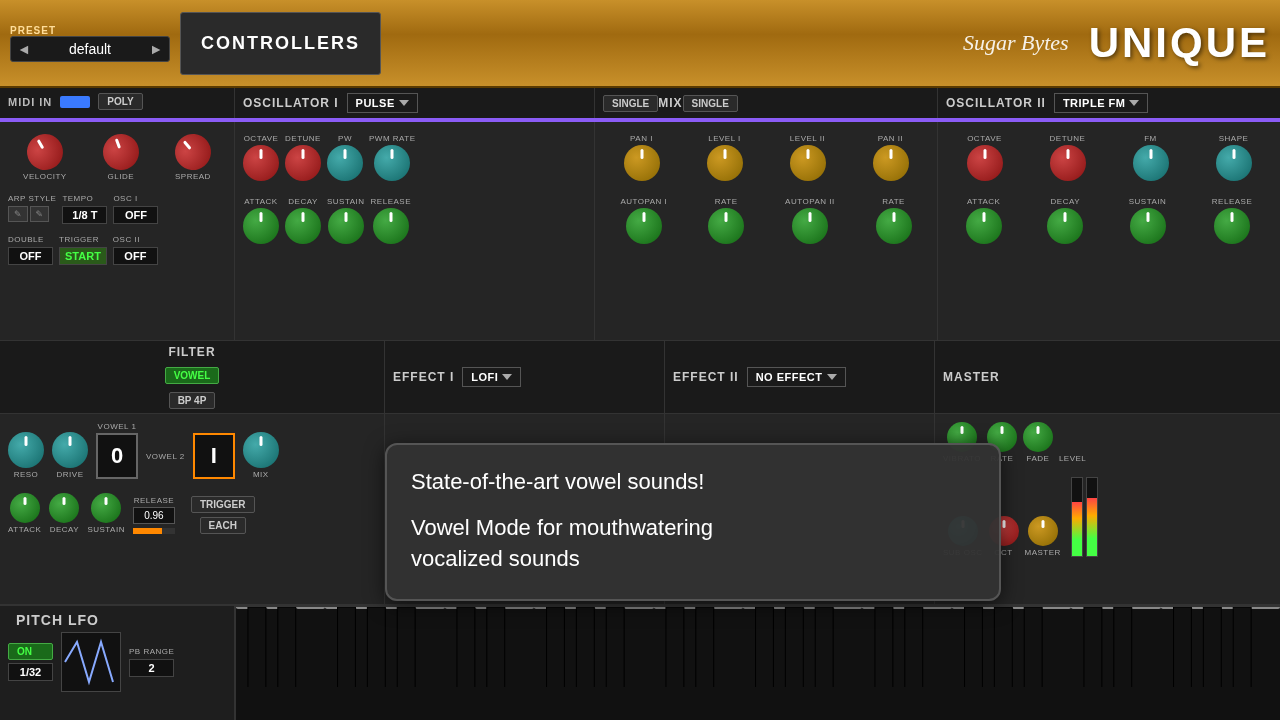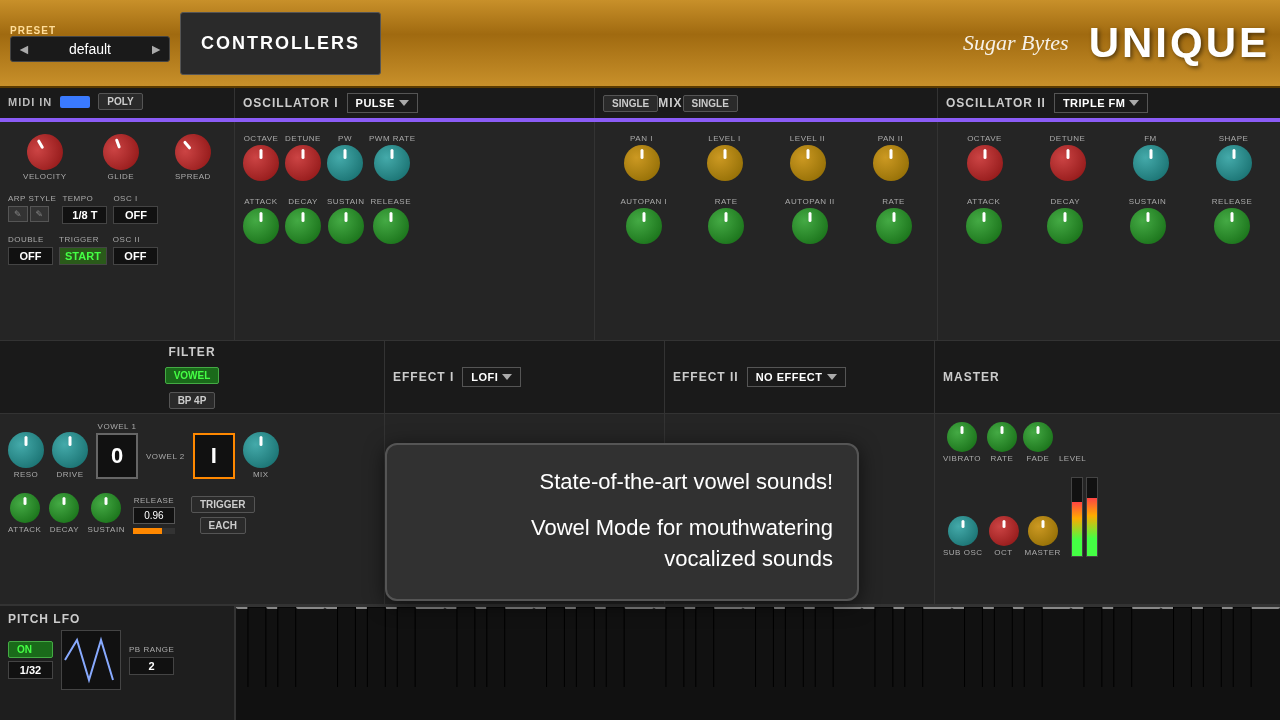--- a/index.html
+++ b/index.html
@@ -246,26 +246,26 @@
       flex: 1;
       background: #252525;
     }
     .osc2-inner { padding: 8px; }
 
     
     .tooltip-popup {
       position: absolute;
       top: 355px;
       left: 385px;
-      width: 474px;
+      width: 616px;
       background: rgba(50, 50, 50, 0.95);
       border: 2px solid #555;
       border-radius: 12px;
       padding: 24px;
-      text-align: right;
+      text-align: left;
       z-index: 100;
       box-shadow: 0 4px 20px rgba(0,0,0,0.6);
     }
     .tooltip-line1 {
       font-size: 22px;
       color: #fff;
       margin-bottom: 18px;
       font-weight: 300;
     }
     .tooltip-line2 {
@@ -724,21 +724,21 @@
           </div>
         </div>
       </div>
     </div>
   </div>
 
   <div style="display:flex; height:120px; background:#1a1a1a; border-top:1px solid #333;">
 
     <div class="pitch-lfo">
       <div style="display:flex; align-items:center; gap:6px; margin-bottom:4px;">
-        <span style="font-size:12px; font-weight:bold; color:#ccc; letter-spacing:1px;">PITCH LFO</span>
+        <span style="font-size:14px; font-weight:bold; color:#ccc; letter-spacing:1px;margin-left:8px;">PITCH LFO</span>
       </div>
       <div style="display:flex; gap:8px; align-items:center;">
         <div style="display:flex; flex-direction:column; gap:3px;">
           <div class="toggle-btn active-green">ON</div>
           <div class="small-display">1/32</div>
         </div>
 
         <div style="width:60px; height:60px; background:#111; border:1px solid #444; display:flex; align-items:center; justify-content:center;">
           <svg width="56" height="56" viewBox="0 0 56 56">
             <path d="M 2 28 L 14 8 L 26 48 L 38 8 L 50 48" stroke="#88aaff" fill="none" stroke-width="2"></path>

